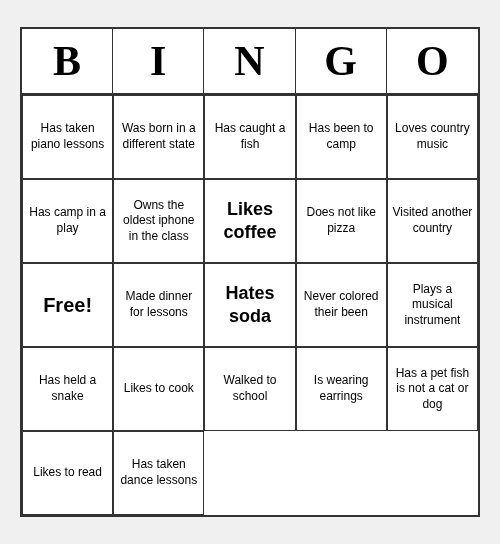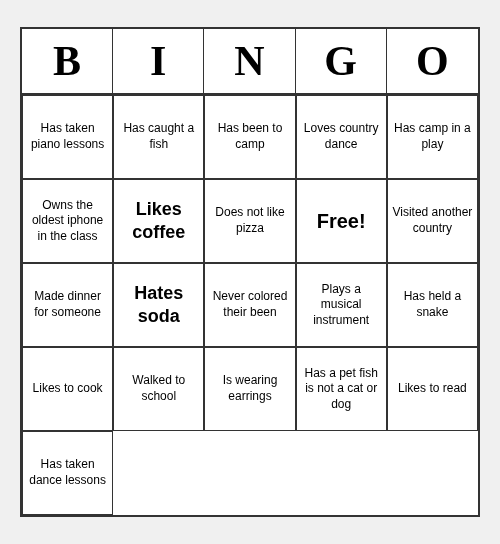--- a/index.html
+++ b/index.html
@@ -63,30 +63,31 @@
 <div class="bingo-card">
   <div class="bingo-header">
   <div class="bingo-letter">B</div>
       <div class="bingo-letter">I</div>
       <div class="bingo-letter">N</div>
       <div class="bingo-letter">G</div>
       <div class="bingo-letter">O</div>
     </div>
   <div class="bingo-grid">
   <div class="bingo-cell">Has taken piano lessons</div>
+      <div class="bingo-cell">Was born in a different state</div>
       <div class="bingo-cell">Has caught a fish</div>
       <div class="bingo-cell">Has been to camp</div>
-      <div class="bingo-cell">Loves country dance</div>
+      <div class="bingo-cell">Loves country music</div>
       <div class="bingo-cell">Has camp in a play</div>
       <div class="bingo-cell">Owns the oldest iphone in the class</div>
       <div class="bingo-cell large-text">Likes coffee</div>
       <div class="bingo-cell">Does not like pizza</div>
+      <div class="bingo-cell">Visited another country</div>
       <div class="bingo-cell free">Free!</div>
-      <div class="bingo-cell">Visited another country</div>
-      <div class="bingo-cell">Made dinner for someone</div>
+      <div class="bingo-cell">Made dinner for lessons</div>
       <div class="bingo-cell large-text">Hates soda</div>
       <div class="bingo-cell">Never colored their been</div>
       <div class="bingo-cell">Plays a musical instrument</div>
       <div class="bingo-cell">Has held a snake</div>
       <div class="bingo-cell">Likes to cook</div>
       <div class="bingo-cell">Walked to school</div>
       <div class="bingo-cell">Is wearing earrings</div>
       <div class="bingo-cell">Has a pet fish is not a cat or dog</div>
       <div class="bingo-cell">Likes to read</div>
       <div class="bingo-cell">Has taken dance lessons</div>

